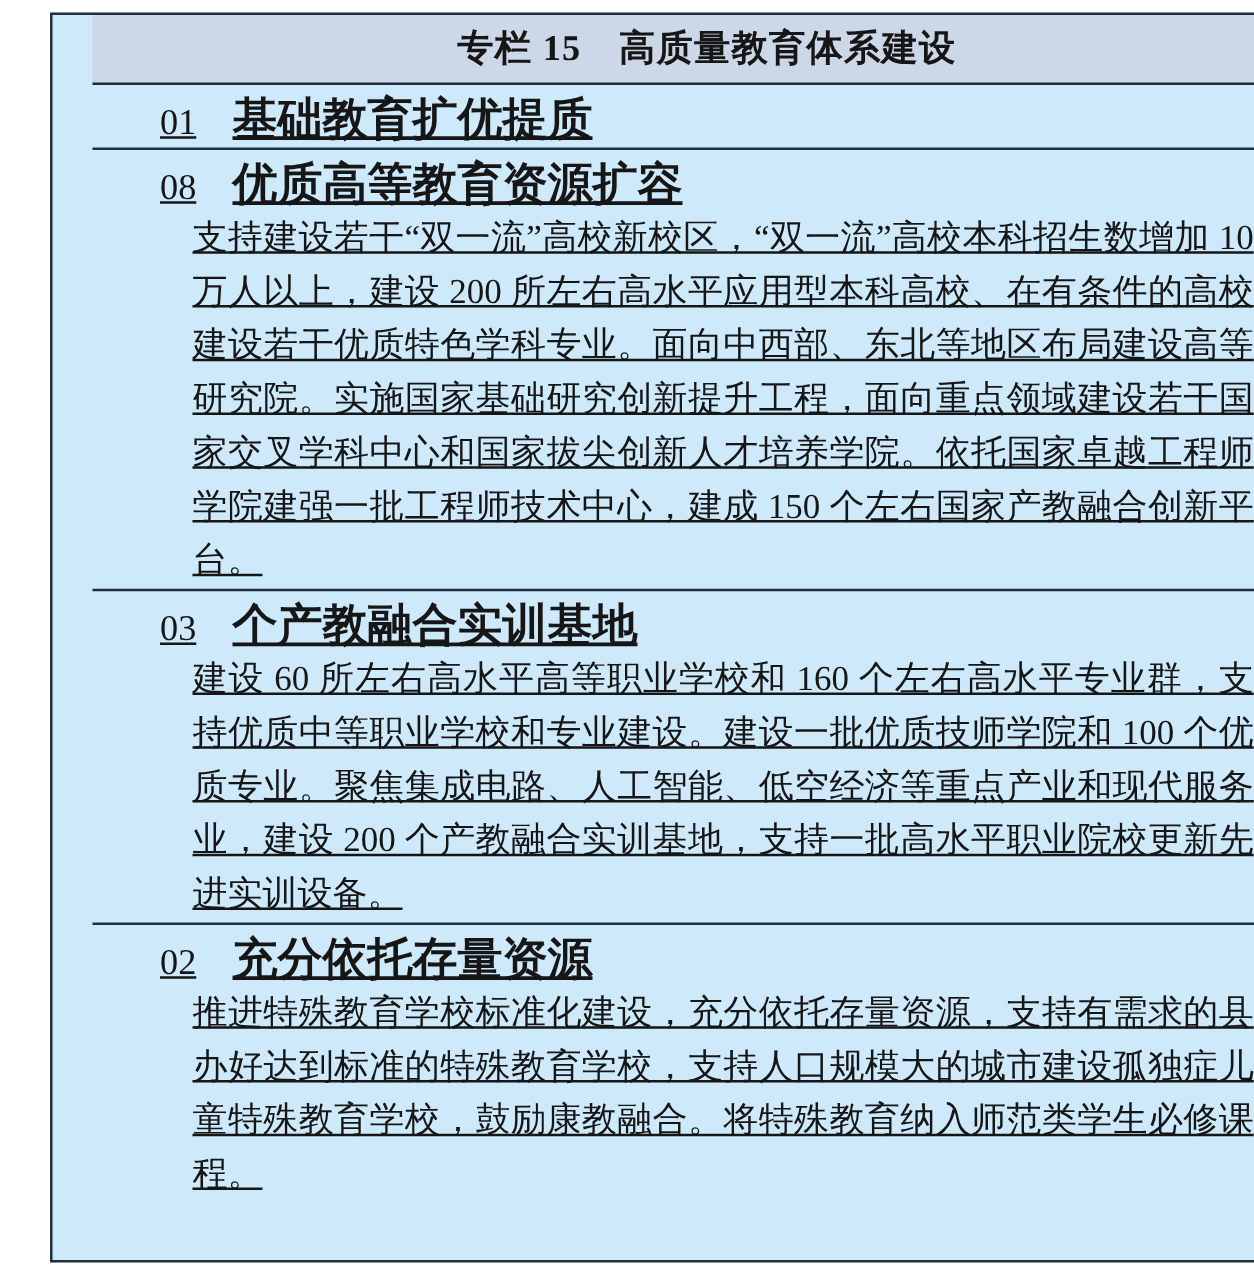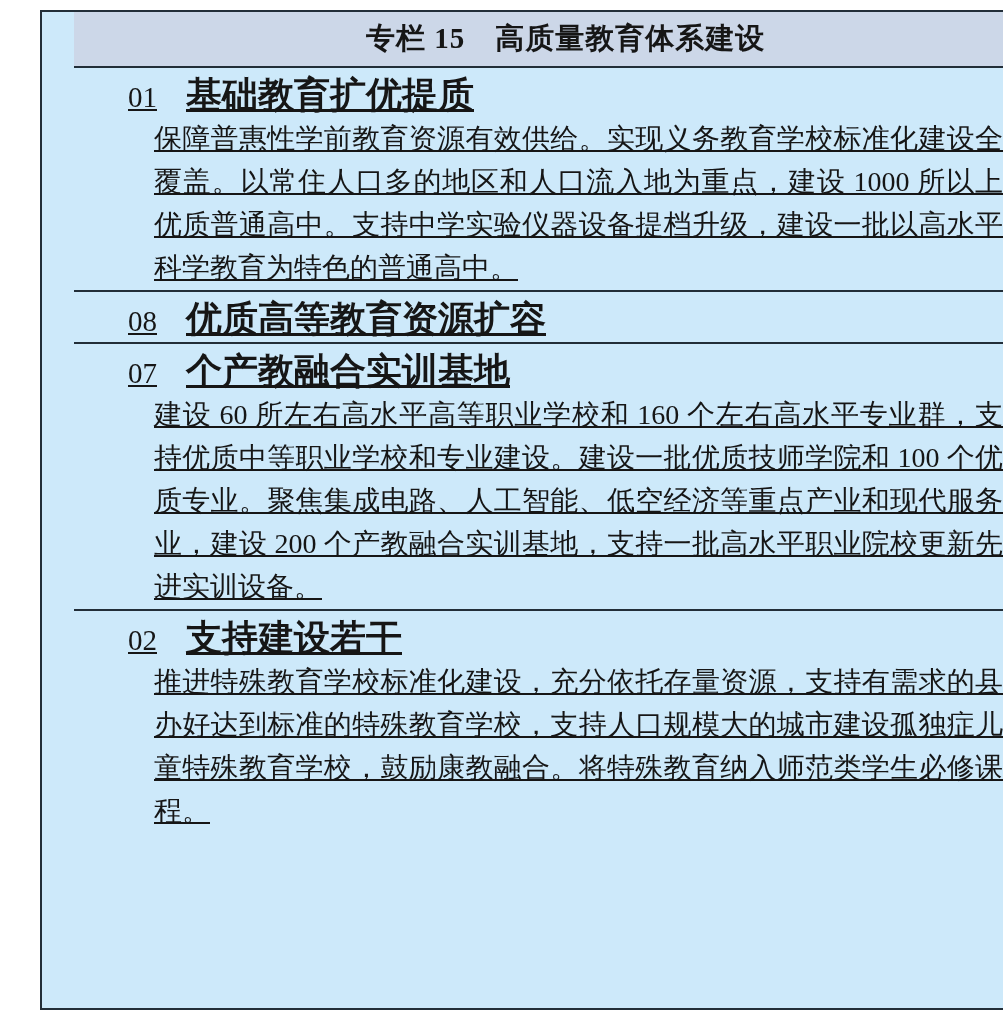--- a/index.html
+++ b/index.html
@@ -85,39 +85,39 @@
 
   <div class="panel-header">
     <span class="panel-title">专栏 15　高质量教育体系建设</span>
   </div>
 
   <div class="section">
     <div class="section-head">
       <span class="section-num">01</span>
       <span class="section-title">基础教育扩优提质</span>
     </div>
-    <div class="section-body">保障普惠性学前教育资源有效供给。实现义务教育学校标准化建设全覆盖。以常住人口多的地区和人口流入地为重点，建设 1000 所以上优质普通高中。支持中学实验仪器设备提档升级，建设一批以高水平科学教育为特色的普通高中。</div>
   </div>
 
   <div class="section">
     <div class="section-head">
       <span class="section-num">08</span>
       <span class="section-title">优质高等教育资源扩容</span>
     </div>
+    <div class="section-body">支持建设若干“双一流”高校新校区，“双一流”高校本科招生数增加 10 万人以上，建设 200 所左右高水平应用型本科高校、在有条件的高校建设若干优质特色学科专业。面向中西部、东北等地区布局建设高等研究院。实施国家基础研究创新提升工程，面向重点领域建设若干国家交叉学科中心和国家拔尖创新人才培养学院。依托国家卓越工程师学院建强一批工程师技术中心，建成 150 个左右国家产教融合创新平台。</div>
   </div>
 
   <div class="section">
     <div class="section-head">
-      <span class="section-num">07</span>
+      <span class="section-num">03</span>
       <span class="section-title">个产教融合实训基地</span>
     </div>
     <div class="section-body">建设 60 所左右高水平高等职业学校和 160 个左右高水平专业群，支持优质中等职业学校和专业建设。建设一批优质技师学院和 100 个优质专业。聚焦集成电路、人工智能、低空经济等重点产业和现代服务业，建设 200 个产教融合实训基地，支持一批高水平职业院校更新先进实训设备。</div>
   </div>
 
   <div class="section">
     <div class="section-head">
       <span class="section-num">02</span>
-      <span class="section-title">支持建设若干</span>
+      <span class="section-title">充分依托存量资源</span>
     </div>
     <div class="section-body">推进特殊教育学校标准化建设，充分依托存量资源，支持有需求的县办好达到标准的特殊教育学校，支持人口规模大的城市建设孤独症儿童特殊教育学校，鼓励康教融合。将特殊教育纳入师范类学生必修课程。</div>
   </div>
 
 </div>
 
 </body></html>

